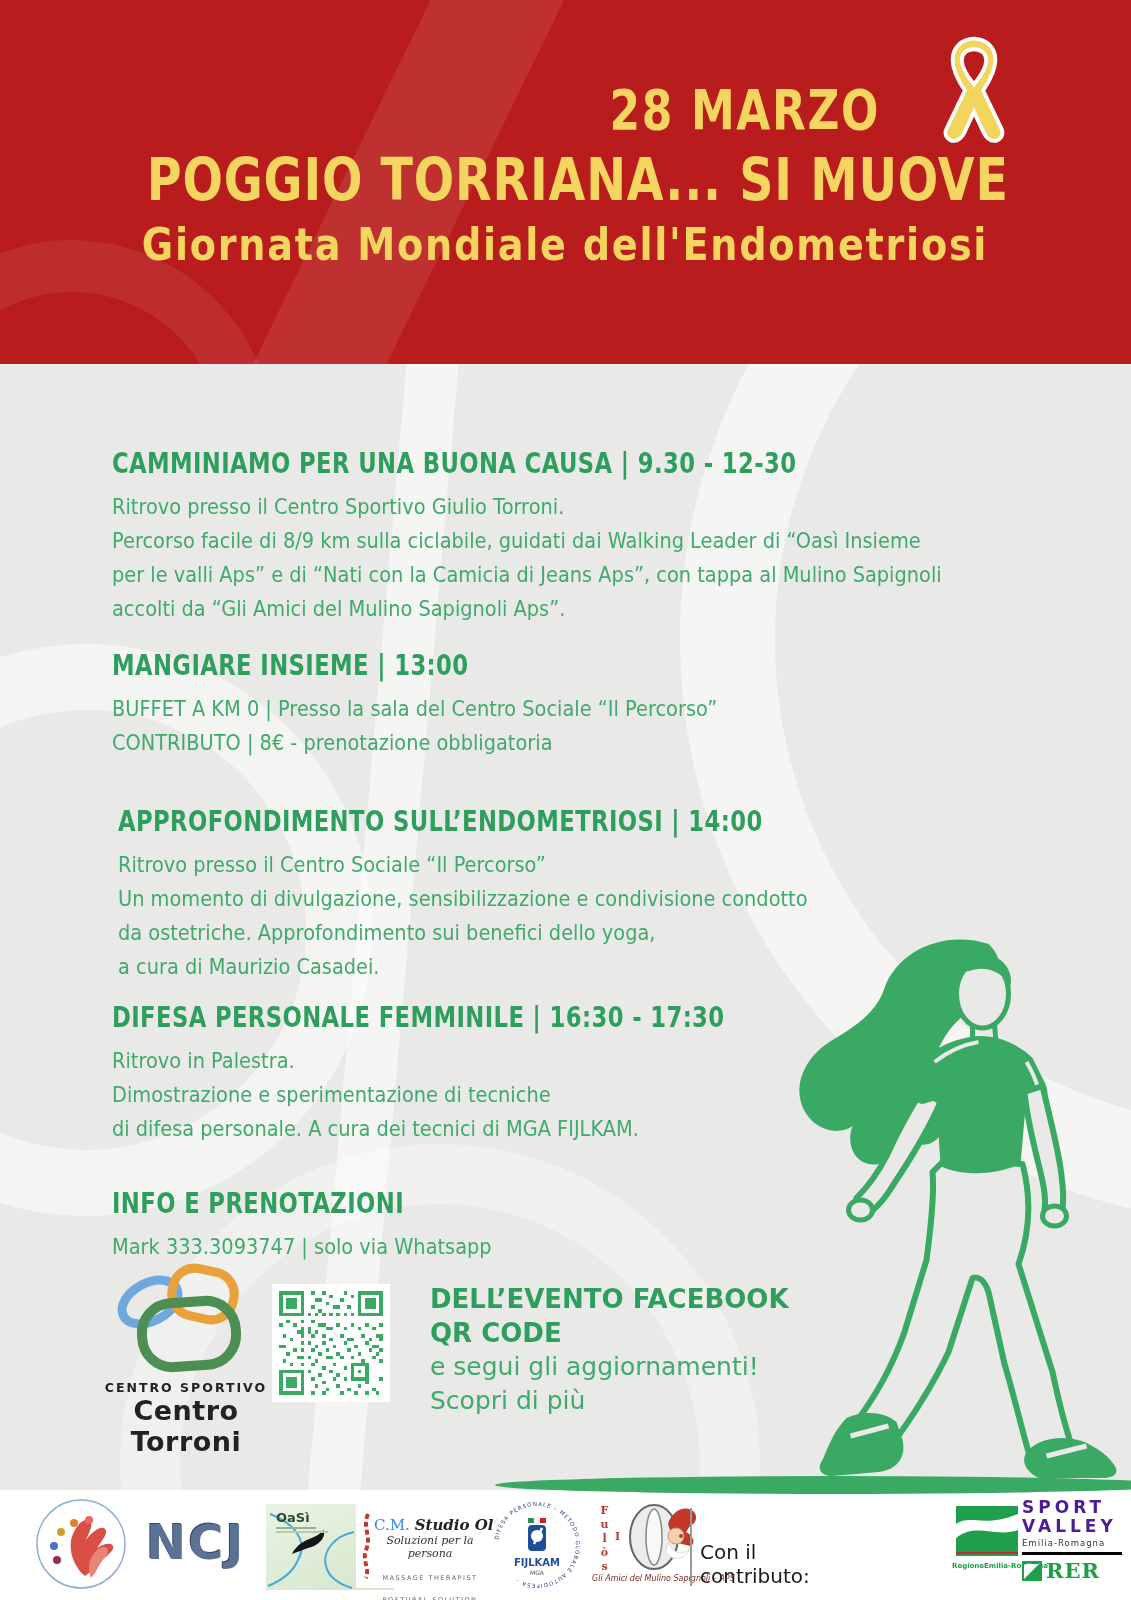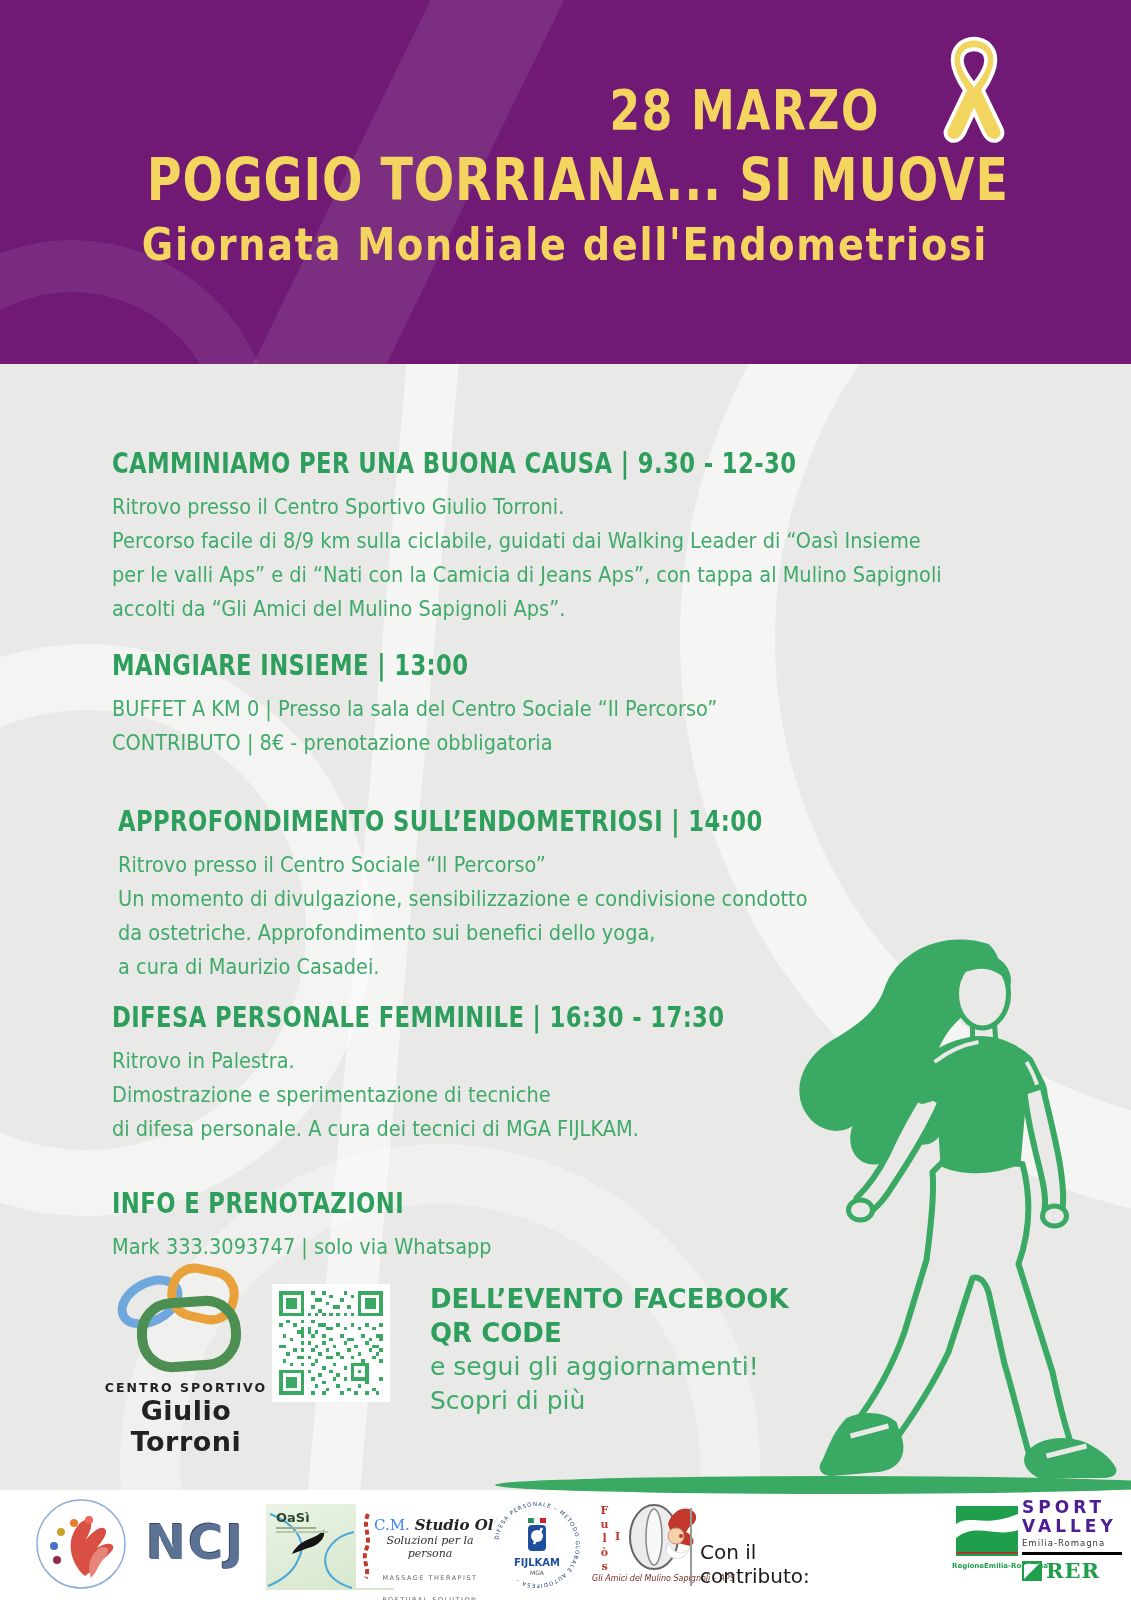--- a/index.html
+++ b/index.html
@@ -1,19 +1,19 @@
 <!DOCTYPE html>
 <html><head>
 <meta charset="utf-8">
 <style>
   html,body{margin:0;padding:0;background:#555;}
   .poster{position:relative;width:1131px;height:1600px;margin:0 auto;overflow:hidden;
           background:#ffffff;font-family:"DejaVu Sans",sans-serif;}
   
-  .header{position:absolute;left:0;top:0;width:1131px;height:372px;background:#701a75;overflow:hidden;}
+  .header{position:absolute;left:0;top:0;width:1131px;height:372px;background:#b91c1c;overflow:hidden;}
   .hswirl-band{position:absolute;left:330px;top:-60px;width:120px;height:560px;
                background:rgba(255,255,255,.09);transform:rotate(26deg);}
   .hswirl-ring{position:absolute;left:-130px;top:240px;width:300px;height:300px;border-radius:50%;
                border:52px solid rgba(255,255,255,.08);}
   .h-date{position:absolute;right:251px;top:78px;color:#f3d55f;font-weight:bold;font-size:55px;
           letter-spacing:2px;transform:scaleX(.8);transform-origin:100% 50%;white-space:nowrap;}
   .h-title{position:absolute;left:55px;top:146px;width:1020px;text-align:center;color:#f3d55f;
            font-weight:bold;font-size:58px;letter-spacing:1px;transform:scaleX(.82);white-space:nowrap;}
   .h-sub{position:absolute;left:55px;top:218px;width:1020px;text-align:center;color:#f3d55f;
          font-weight:bold;font-size:45px;letter-spacing:2px;transform:scaleX(.85);white-space:nowrap;}
@@ -178,21 +178,21 @@
     <div>Mark 333.3093747 | solo via Whatsapp</div>
   </div>
 
   <div class="club">
     <svg width="160" height="112" viewBox="0 0 160 112">
       <ellipse cx="44" cy="40" rx="30" ry="19" fill="none" stroke="#6fa8dc" stroke-width="9" transform="rotate(-28 44 40)"></ellipse>
       <rect x="66" y="8" width="62" height="48" rx="22" fill="none" stroke="#e9a23b" stroke-width="9" transform="rotate(12 97 32)"></rect>
       <rect x="36" y="40" width="94" height="64" rx="30" fill="none" stroke="#4d8f52" stroke-width="10" transform="rotate(-4 83 72)"></rect>
     </svg>
     <div class="l1">CENTRO SPORTIVO</div>
-    <div class="l2">Giulio Torroni</div>
+    <div class="l2">Centro Torroni</div>
   </div>
 
   <div class="qr">
     <svg width="104" height="104" viewBox="0 0 29 29" shape-rendering="crispEdges">
       <g fill="#3aa964">
         <rect x="0" y="0" width="7" height="7"></rect>
           <rect x="22" y="0" width="7" height="7"></rect>
           <rect x="0" y="22" width="7" height="7"></rect>
       </g>
       <g fill="#ffffff">

